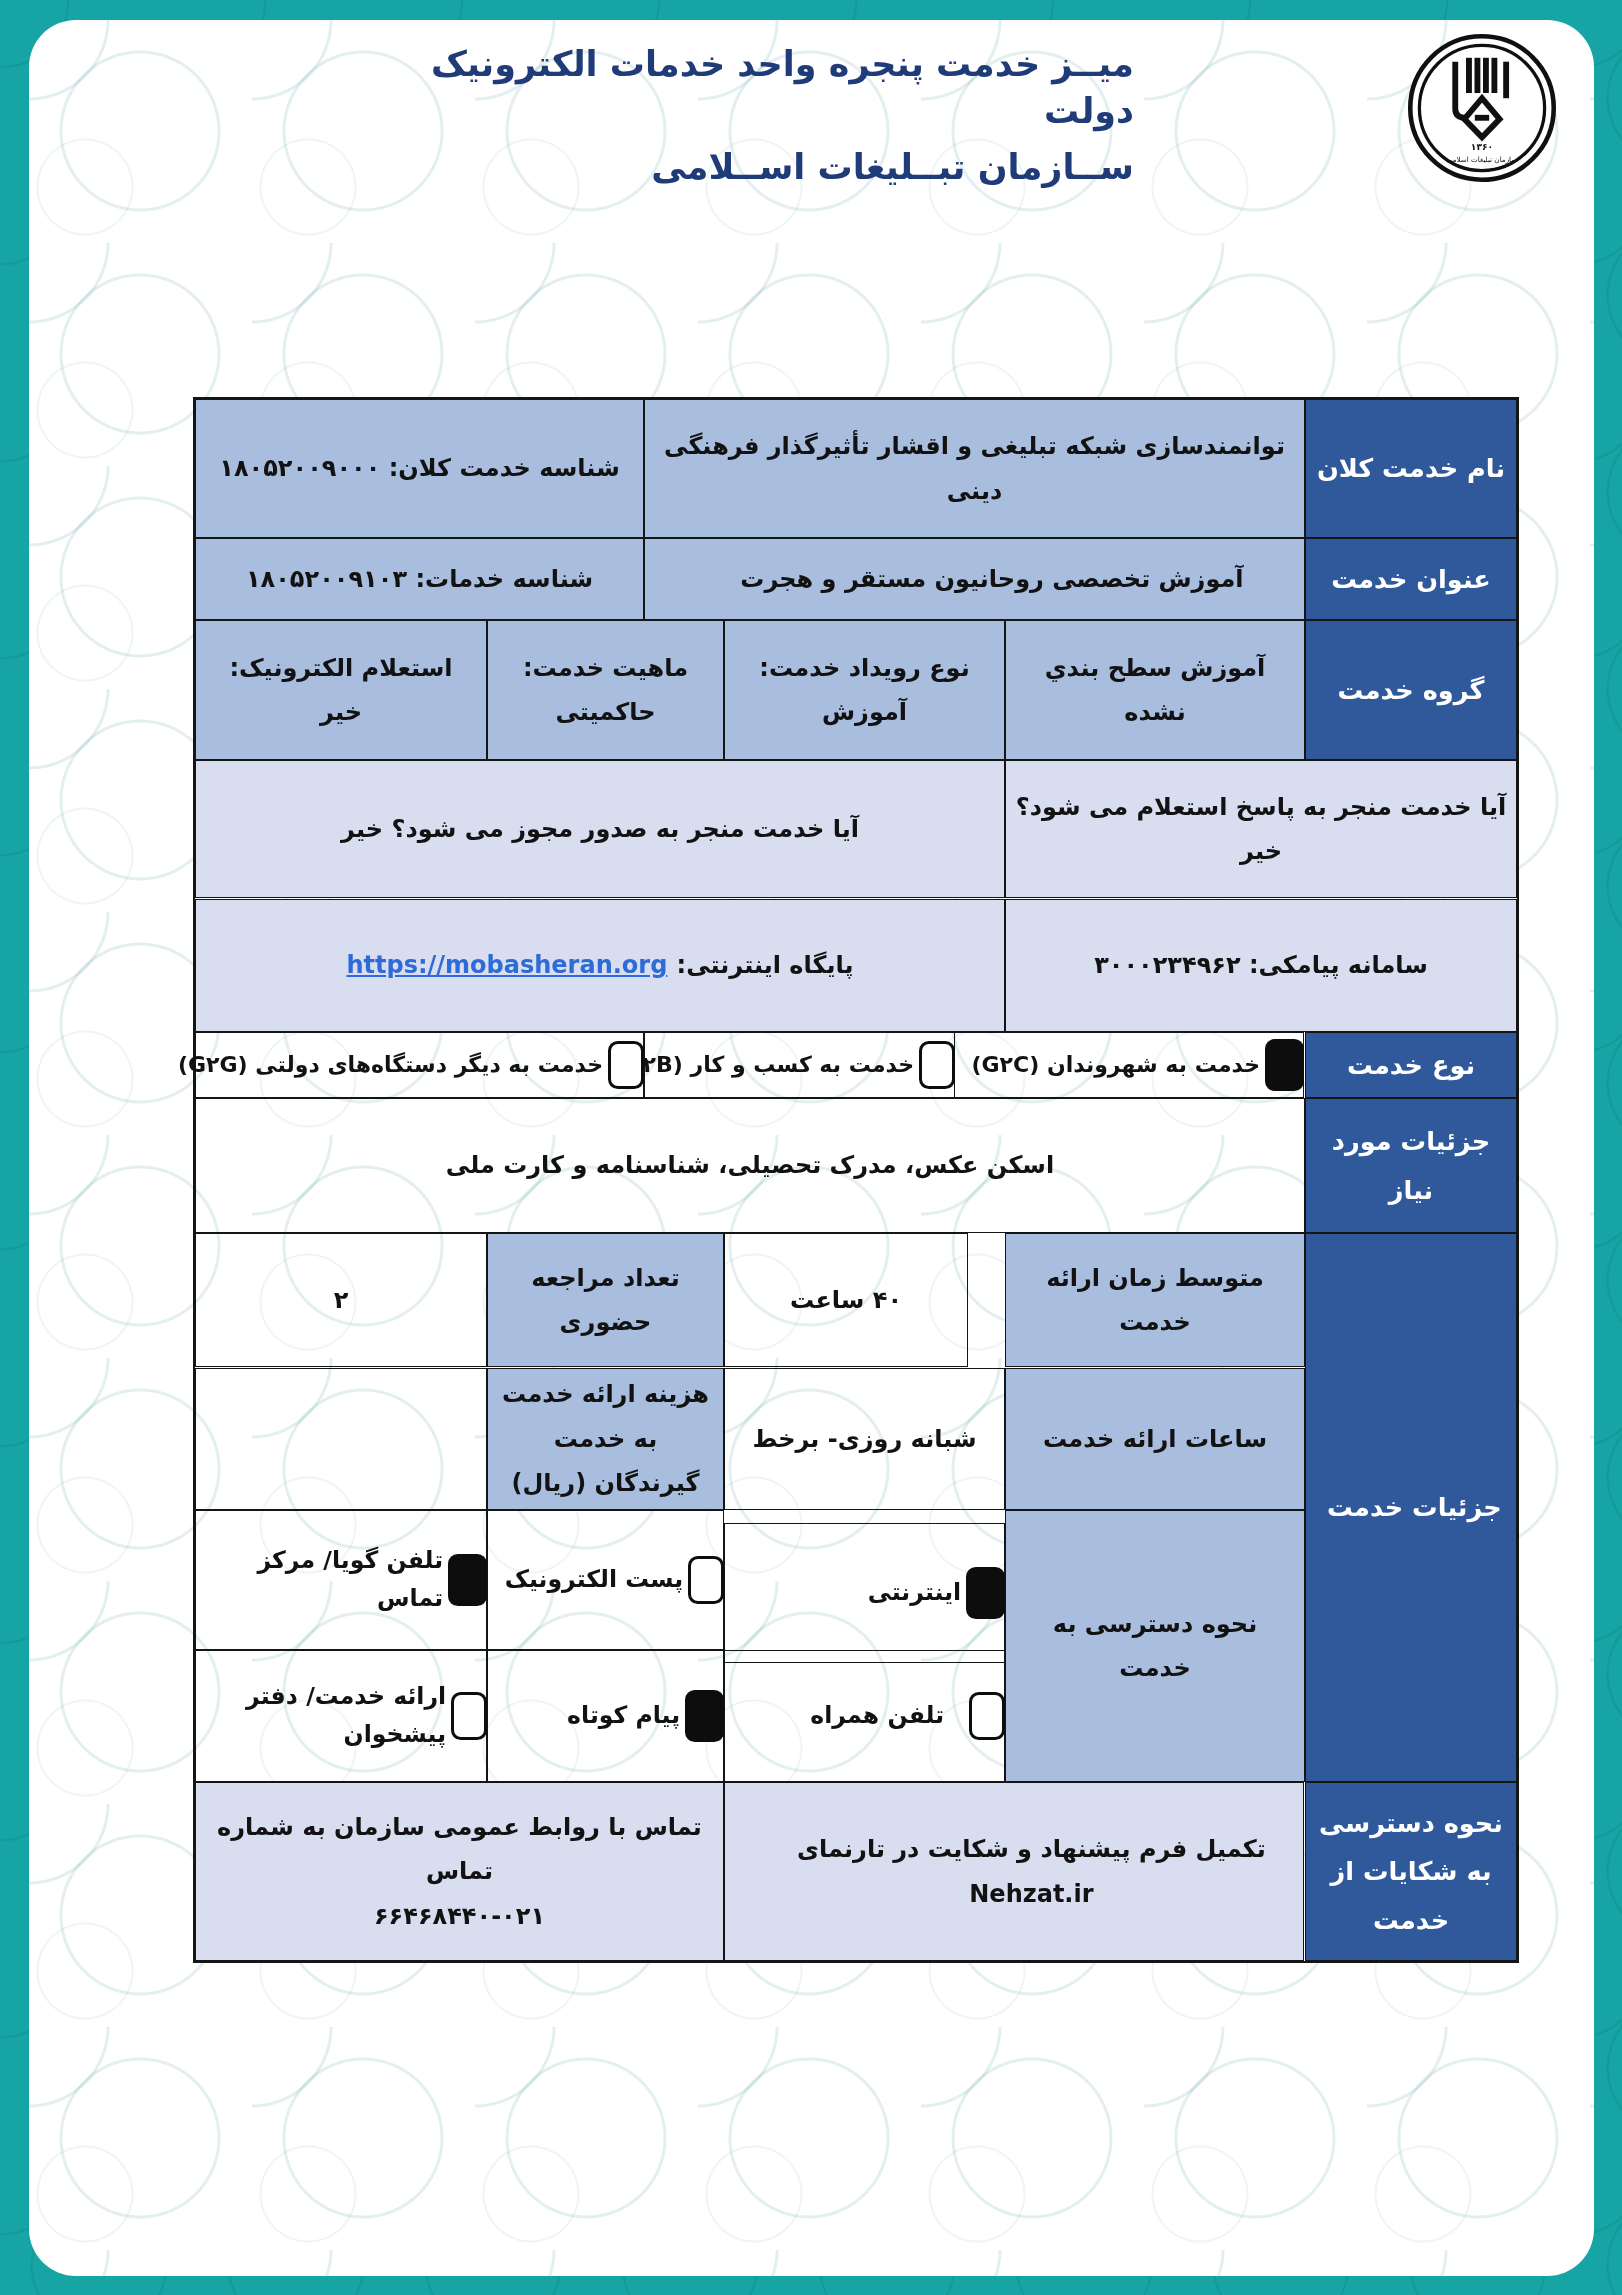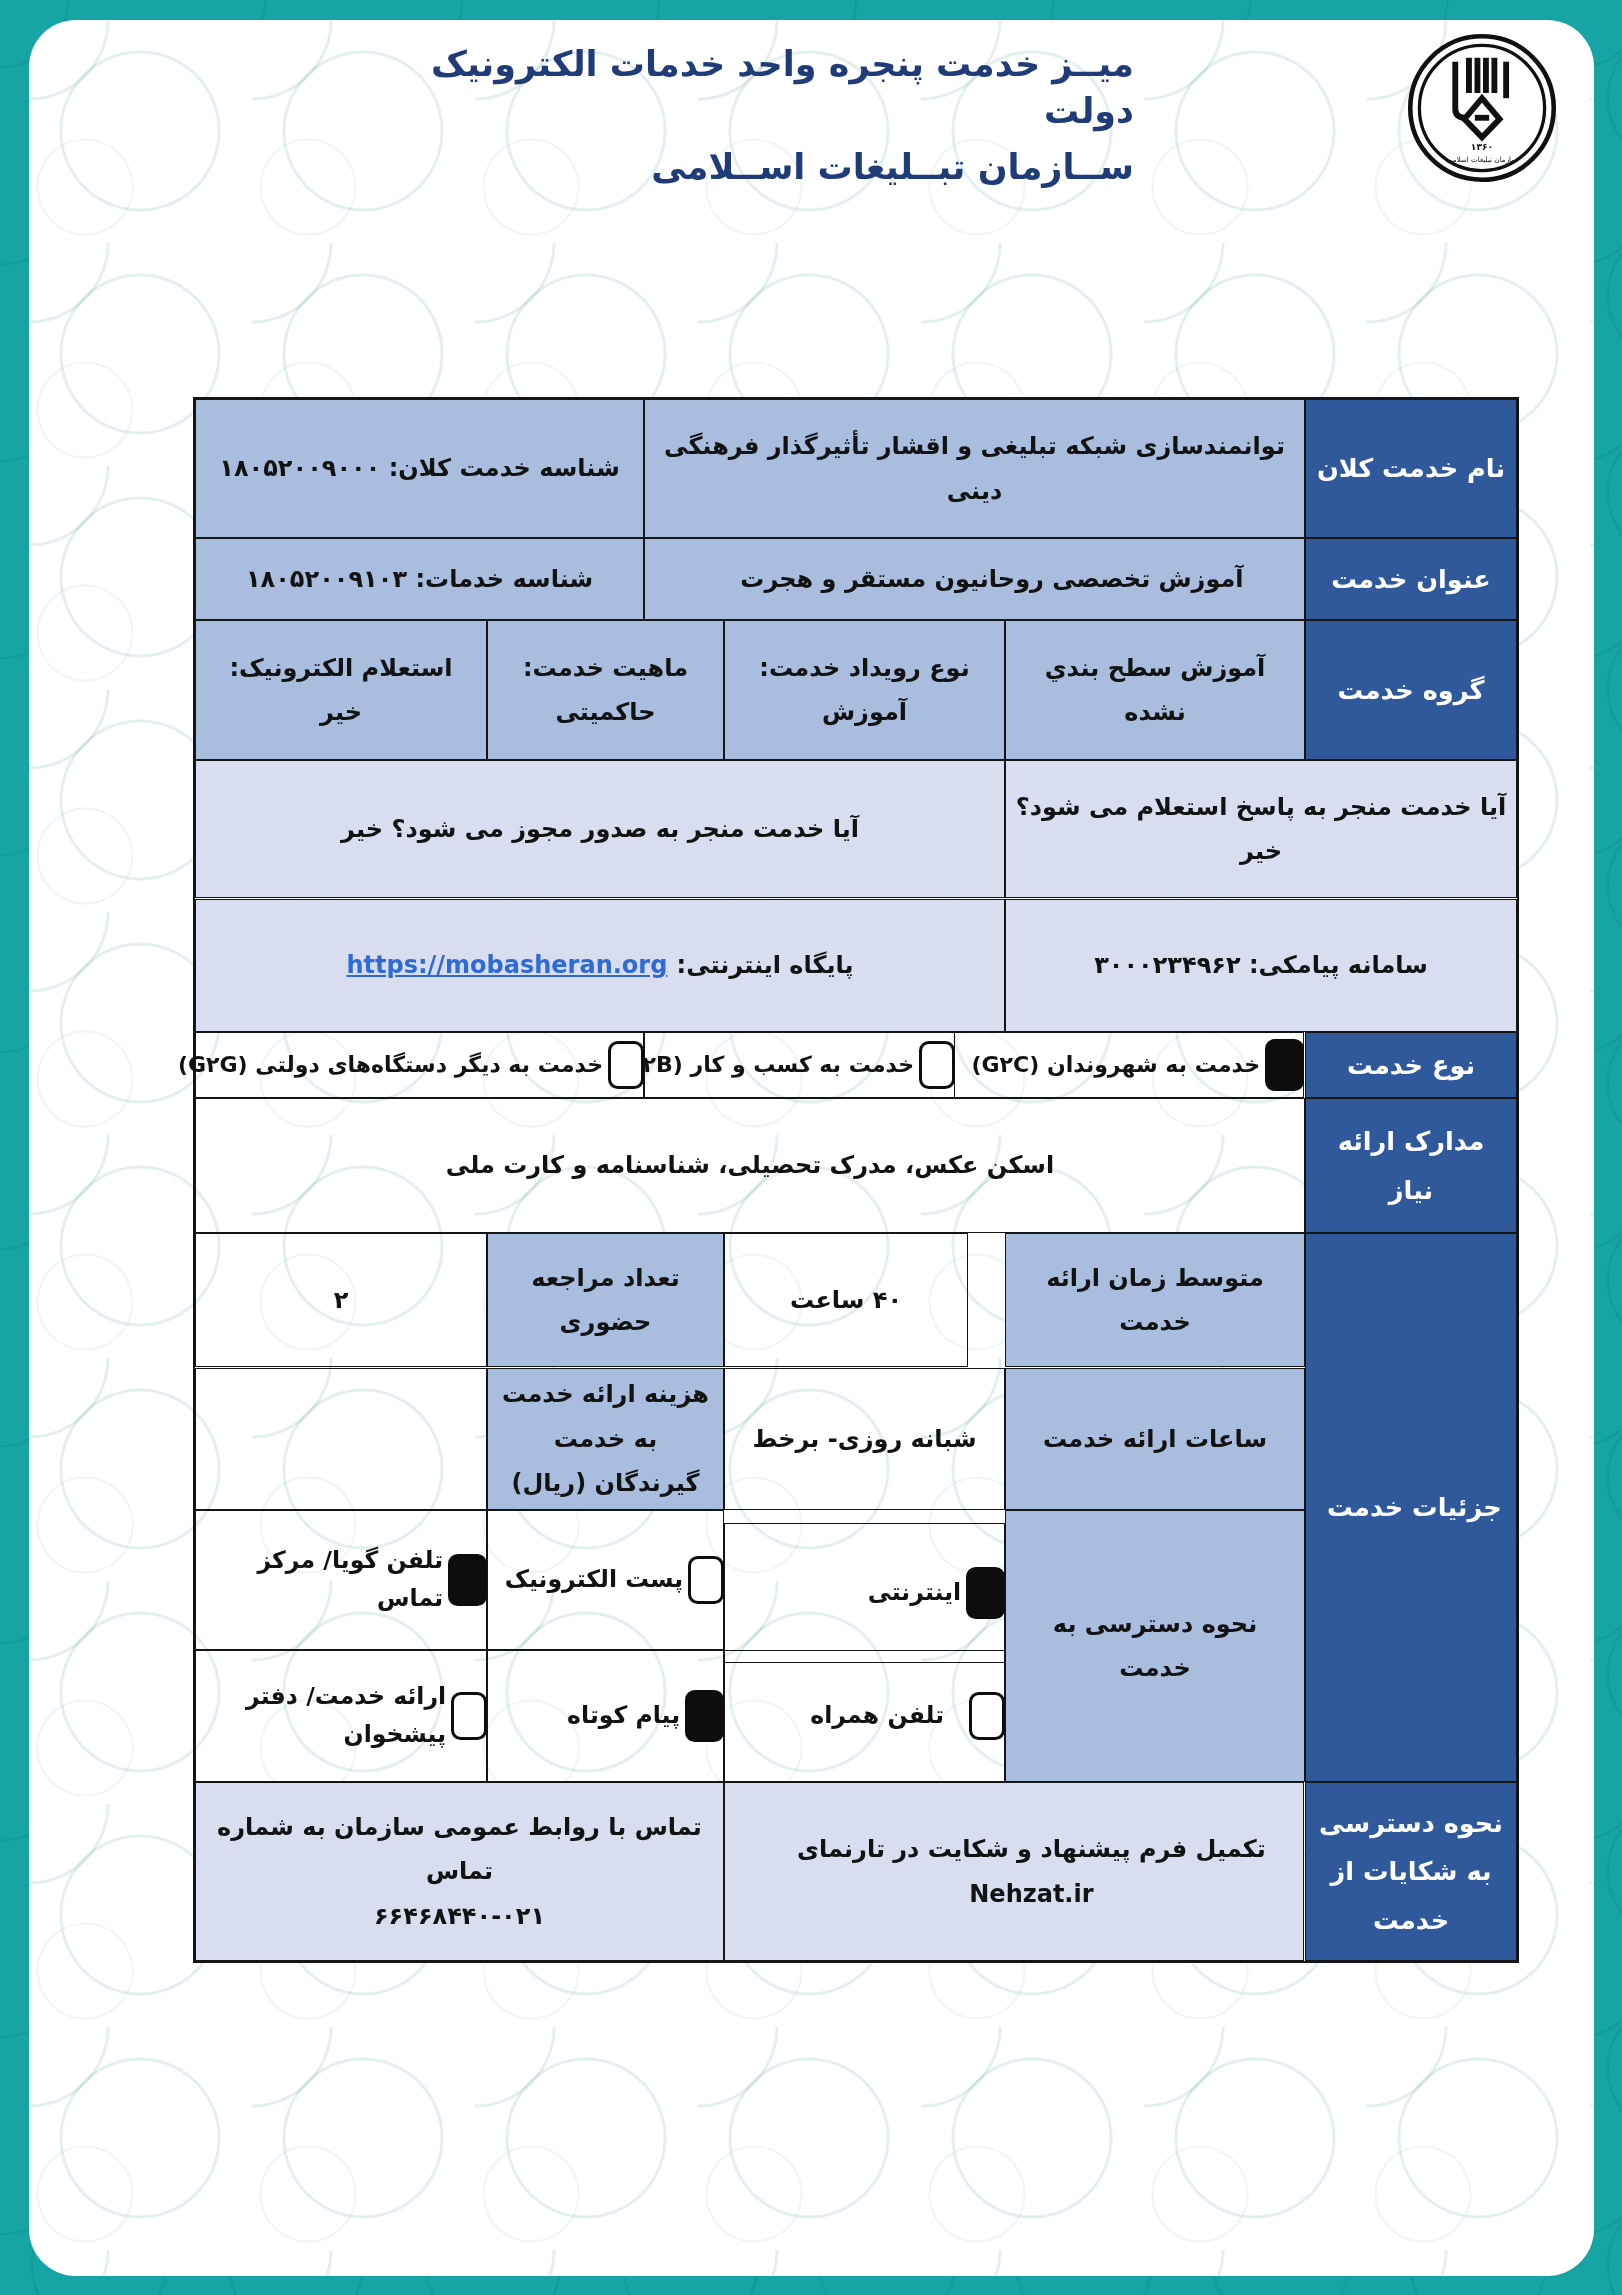--- a/index.html
+++ b/index.html
@@ -120,21 +120,21 @@
   </div>
   <div class="cell clear cb-cell" style="left:449px;top:633px;width:311px;height:66px;">
     <span class="cb"></span>
     <span class="cb-label" style="white-space:nowrap;">خدمت به کسب و کار (G۲B)</span>
   </div>
   <div class="cell clear cb-cell" style="left:0;top:633px;width:449px;height:66px;">
     <span class="cb"></span>
     <span class="cb-label" style="white-space:nowrap;">خدمت به دیگر دستگاه‌های دولتی (G۲G)</span>
   </div>
 
-  <div class="cell hdr" style="left:1110px;top:699px;width:212px;height:135px;">مدارک ارائه نیاز</div>
+  <div class="cell hdr" style="left:1110px;top:699px;width:212px;height:135px;">جزئیات مورد نیاز</div>
   <div class="cell clear" style="left:0;top:699px;width:1110px;height:135px;">اسکن عکس، مدرک تحصیلی، شناسنامه و کارت ملی</div>
 
   <div class="cell hdr" style="left:1110px;top:834px;width:212px;height:549px;padding-left:16px;">جزئیات خدمت</div>
 
   <div class="cell blue" style="left:810px;top:834px;width:300px;height:134px;">متوسط زمان ارائه خدمت</div>
   <div class="cell clear" style="left:529px;top:834px;width:244px;height:134px;">۴۰ ساعت</div>
   <div class="cell blue" style="left:292px;top:834px;width:237px;height:134px;">تعداد مراجعه حضوری</div>
   <div class="cell clear" style="left:0;top:834px;width:292px;height:134px;">۲</div>
 
   <div class="cell blue" style="left:810px;top:969px;width:300px;height:142px;">ساعات ارائه خدمت</div>

